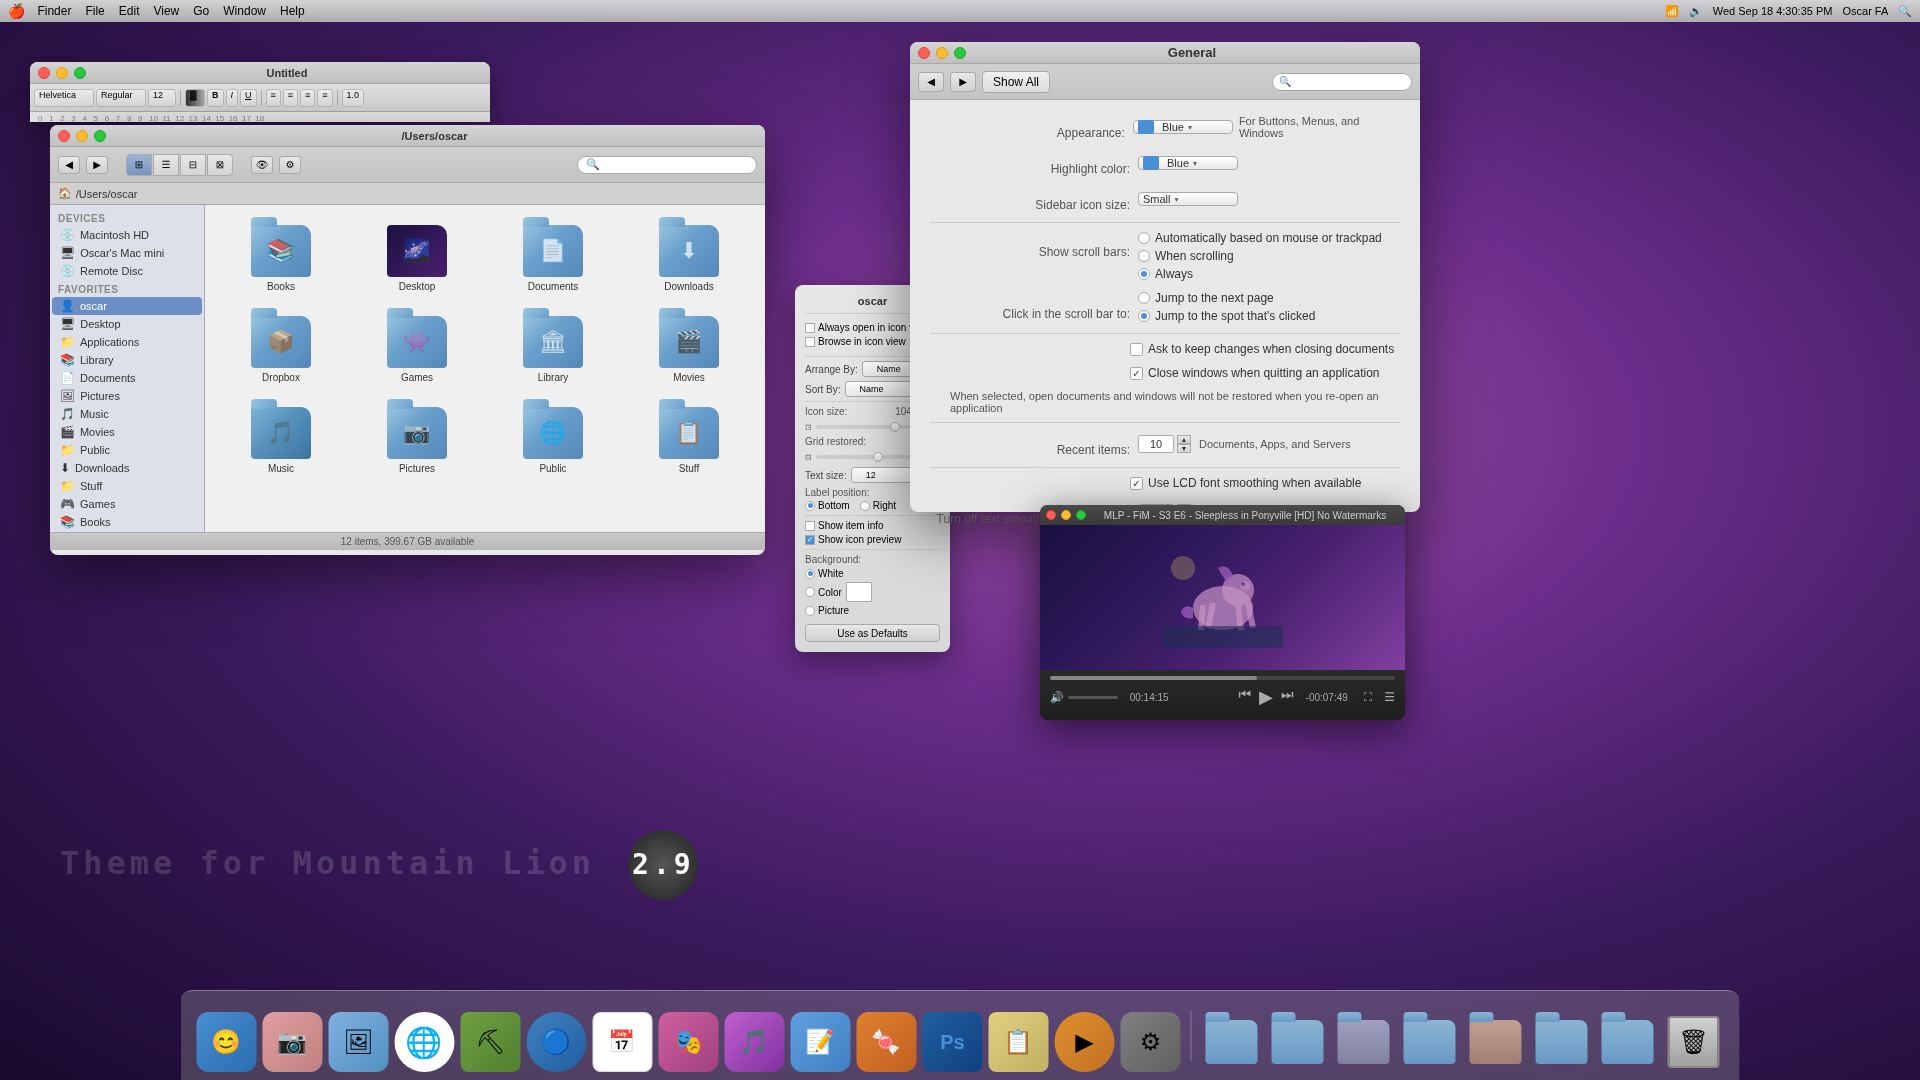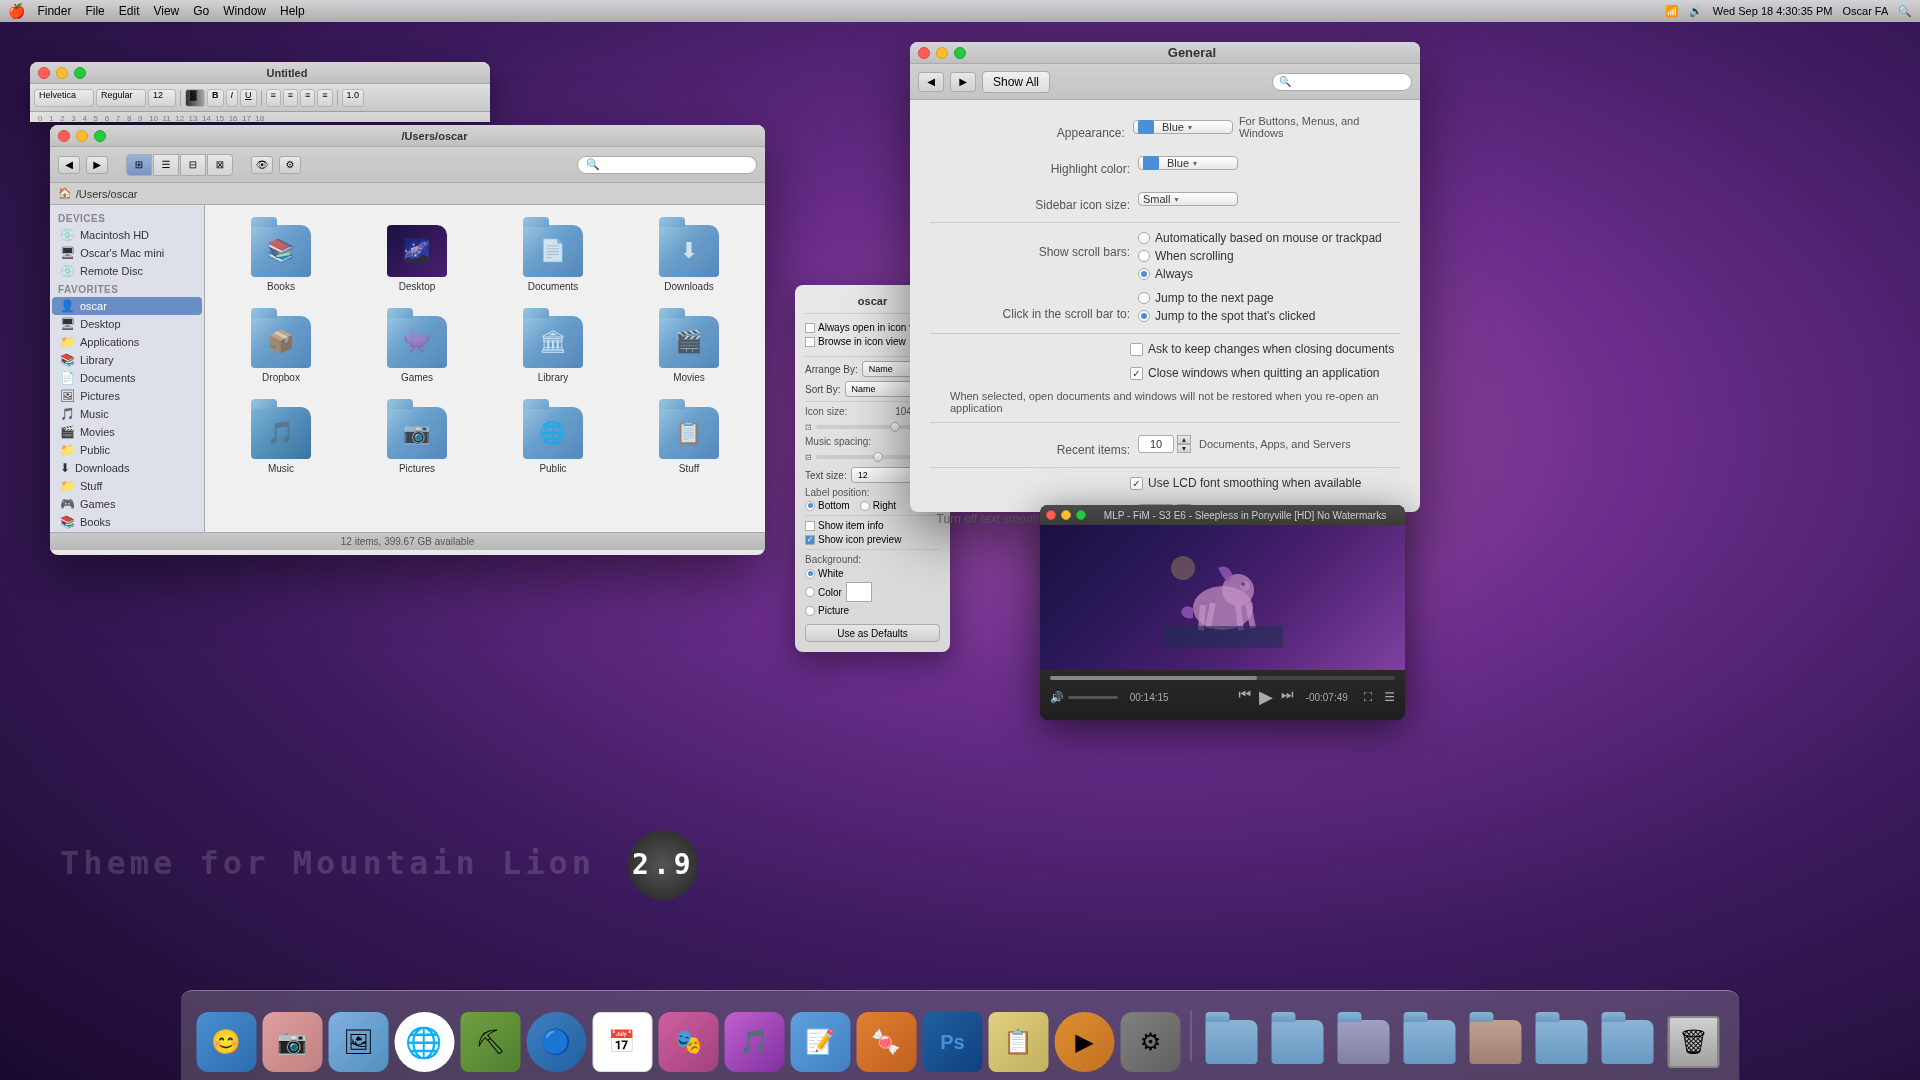--- a/index.html
+++ b/index.html
@@ -399,21 +399,21 @@
       margin-bottom: 4px;
     }
     .dialog-label { color: #444; font-size: 10px; }
     .dialog-select {
       flex: 1;
       height: 16px;
       background: linear-gradient(to bottom, #fff, #e8e8e8);
       border: 1px solid #aaa;
       border-radius: 3px;
       font-size: 9px;
-      padding: 0 6px;
+      padding: 0 14px;
       display: flex;
       align-items: center;
       justify-content: space-between;
     }
     .dialog-slider {
       width: 100%;
       height: 14px;
       display: flex;
       align-items: center;
       gap: 4px;
@@ -1057,21 +1057,21 @@
     <span style="float:right;">104 × 104</span>
   </div>
   <div class="dialog-slider">
     <span class="slider-icon">⊡</span>
     <div class="slider-track">
       <div class="slider-thumb" style="left:65%;"></div>
     </div>
     <span class="slider-icon">⊞</span>
   </div>
   <div style="font-size:10px;color:#555;margin-bottom:3px;">
-    <span>Music spacing:</span>
+    <span>Grid restored:</span>
   </div>
   <div class="dialog-slider">
     <span class="slider-icon">⊟</span>
     <div class="slider-track">
       <div class="slider-thumb" style="left:50%;"></div>
     </div>
     <span class="slider-icon">⊞</span>
   </div>
   <div class="dialog-row" style="margin-top:3px;">
     <span class="dialog-label">Text size:</span>

